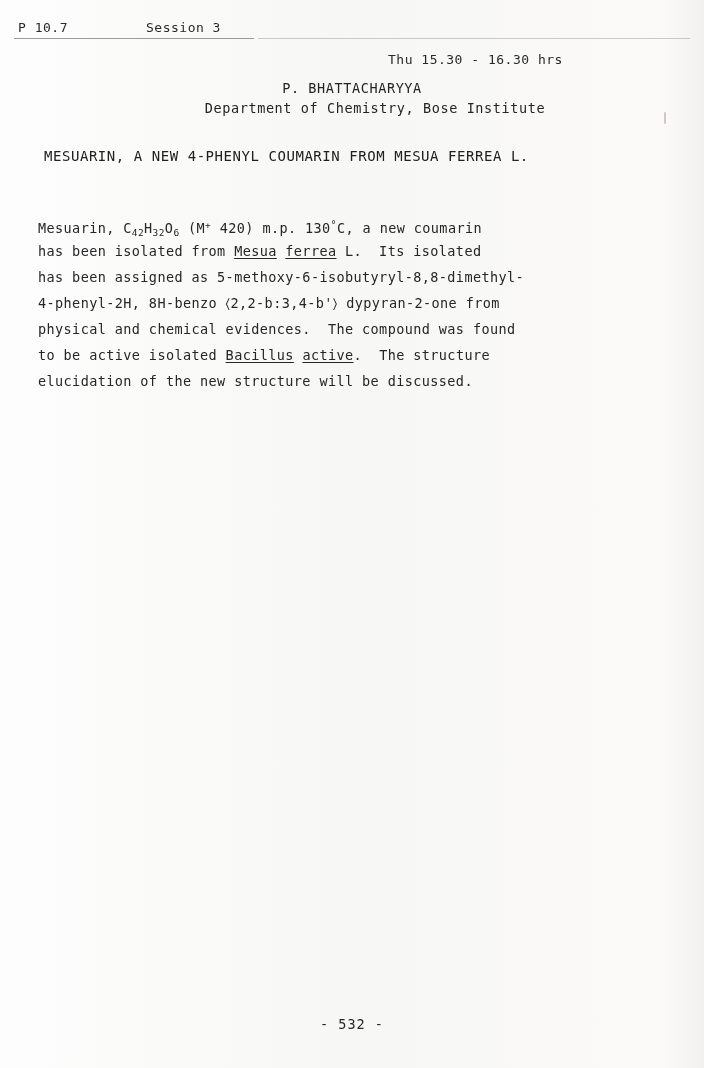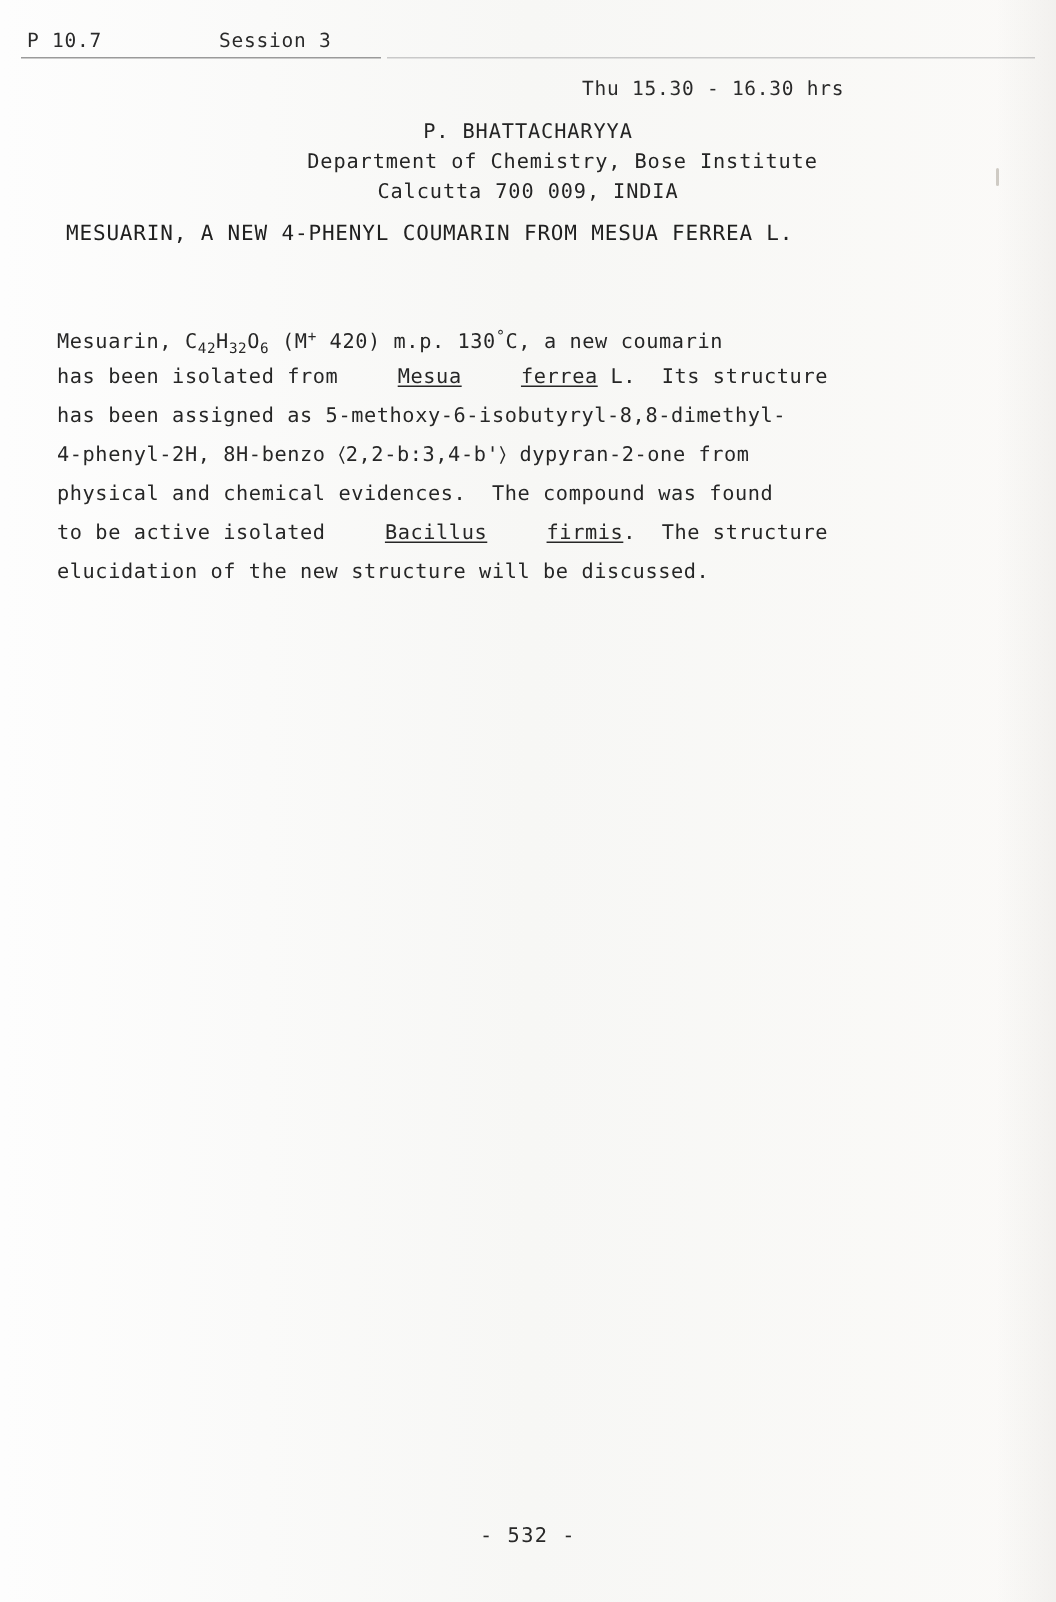--- a/index.html
+++ b/index.html
@@ -103,21 +103,20 @@
     font-size: 9.5px;
     vertical-align: -3px;
   }
   sup {
     font-size: 9.5px;
     vertical-align: 5px;
   }
   .u {
     text-decoration: underline;
     text-underline-offset: 2px;
-    margin-left: 31px;
   }
   .deg {
     font-size: 10px;
     vertical-align: 5px;
   }
   .pagenum {
     position: absolute;
     bottom: 36px;
     left: 0;
     width: 100%;
@@ -149,34 +148,33 @@
   <div class="header">
     <span class="code">P 10.7</span>
     <span class="session">Session 3</span>
     <span class="time">Thu 15.30 - 16.30 hrs</span>
   </div>
   <div class="rule" style="left:14px;width:240px;"></div>
   <div class="rule faint" style="left:258px;width:432px;"></div>
 
   <div class="byline l1">P. BHATTACHARYYA</div>
   <div class="byline l2">Department of Chemistry, Bose Institute</div>
-  <div class="byline l3">Calcutta 700 009, INDIA</div>
 
   <div class="title">MESUARIN, A NEW 4-PHENYL COUMARIN FROM MESUA FERREA L.</div>
 
   <div class="abstract">
     <span class="ln"><span>Mesuarin, C</span><sub>42</sub><span>H</span><sub>32</sub><span>O</span><sub>6</sub><span> (M</span><sup>+</sup><span> 420) m.p. 130</span><span class="deg">°</span><span>C, a new coumarin</span></span>
 
-    <span class="ln"><span>has been isolated from </span><span class="u">Mesua</span><span> </span><span class="u">ferrea</span><span> L.  Its structure</span></span>
+    <span class="ln"><span>has been isolated from </span><span class="u">Mesua</span><span> </span><span class="u">ferrea</span><span> L.  Its isolated</span></span>
 
     <span class="ln">has been assigned as 5-methoxy-6-isobutyryl-8,8-dimethyl-</span>
     <span class="ln">4-phenyl-2H, 8H-benzo 〈2,2-b:3,4-b'〉 dypyran-2-one from</span>
     <span class="ln">physical and chemical evidences.  The compound was found</span>
 
-    <span class="ln"><span>to be active isolated </span><span class="u">Bacillus</span><span> </span><span class="u">firmis</span><span>.  The structure</span></span>
+    <span class="ln"><span>to be active isolated </span><span class="u">Bacillus</span><span> </span><span class="u">active</span><span>.  The structure</span></span>
 
     <span class="ln">elucidation of the new structure will be discussed.</span>
   </div>
 
   <div class="pagenum">- 532 -</div>
 
   <div class="speck" style="left:664px;top:112px;width:2px;height:12px;border-radius:1px;background:#cfcbc4;"></div>
   <div class="edge-shade"></div>
 </div>
 

